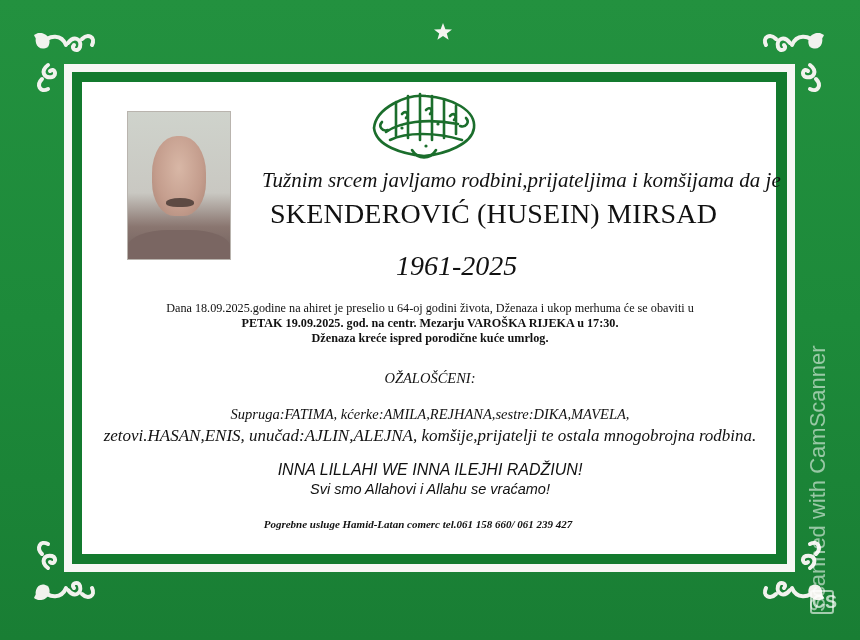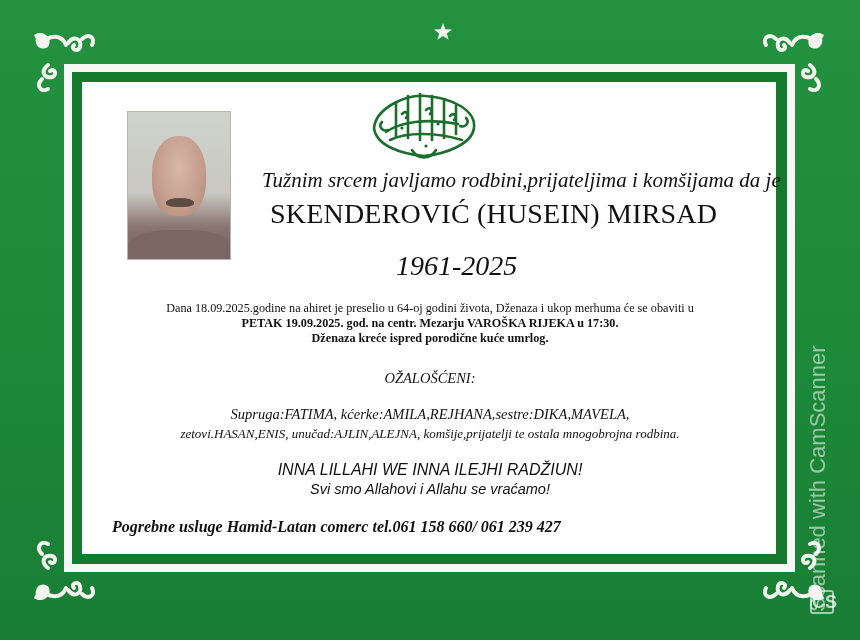--- a/index.html
+++ b/index.html
@@ -55,24 +55,24 @@
   .text { position: absolute; color: #111; white-space: nowrap; }
   .intro { left: 262px; top: 168px; font-size: 21px; font-style: italic; }
   .name { left: 270px; top: 198px; font-size: 28px; letter-spacing: 0.2px; }
   .years { left: 396px; top: 250px; font-size: 28px; font-style: italic; }
   .details { left: 100px; width: 660px; text-align: center; font-size: 12.2px; margin-top: 12px; }
   .d1 { top: 289px; }
   .d2 { top: 304px; font-weight: bold; }
   .d3 { top: 319px; font-weight: bold; }
   .mourners-title { left: 100px; width: 660px; text-align: center; top: 370px; font-size: 14.5px; font-style: italic; }
   .m1 { left: 100px; width: 660px; text-align: center; top: 406px; font-size: 14.5px; font-style: italic; }
-  .m2 { left: 100px; width: 660px; text-align: center; top: 426px; font-size: 13px; font-style: italic; }
+  .m2 { left: 100px; width: 660px; text-align: center; top: 426px; font-size: 17px; font-style: italic; }
   .p1 { left: 100px; width: 660px; text-align: center; top: 461px; font-size: 16px; font-style: italic; font-family: "Liberation Sans", sans-serif; }
   .p2 { left: 100px; width: 660px; text-align: center; top: 481px; font-size: 14.5px; font-style: italic; font-family: "Liberation Sans", sans-serif; }
-  .funeral-service { left: 112px; width: 660px; top: 518px; font-size: 16px; font-style: italic; font-weight: bold; }
+  .funeral-service { left: 88px; width: 660px; text-align: center; top: 518px; font-size: 11px; font-style: italic; font-weight: bold; }
 
   .watermark {
     position: absolute; left: 805px; top: 612px;
     transform-origin: 0 0; transform: rotate(-90deg);
     color: rgba(255,255,255,0.55);
     font-family: "Liberation Sans", sans-serif; font-size: 22px; white-space: nowrap;
   }
   .cs-logo {
     position: absolute; left: 810px; top: 590px; width: 24px; height: 24px;
     border: 2px solid rgba(255,255,255,0.6); border-radius: 3px; box-sizing: border-box;

